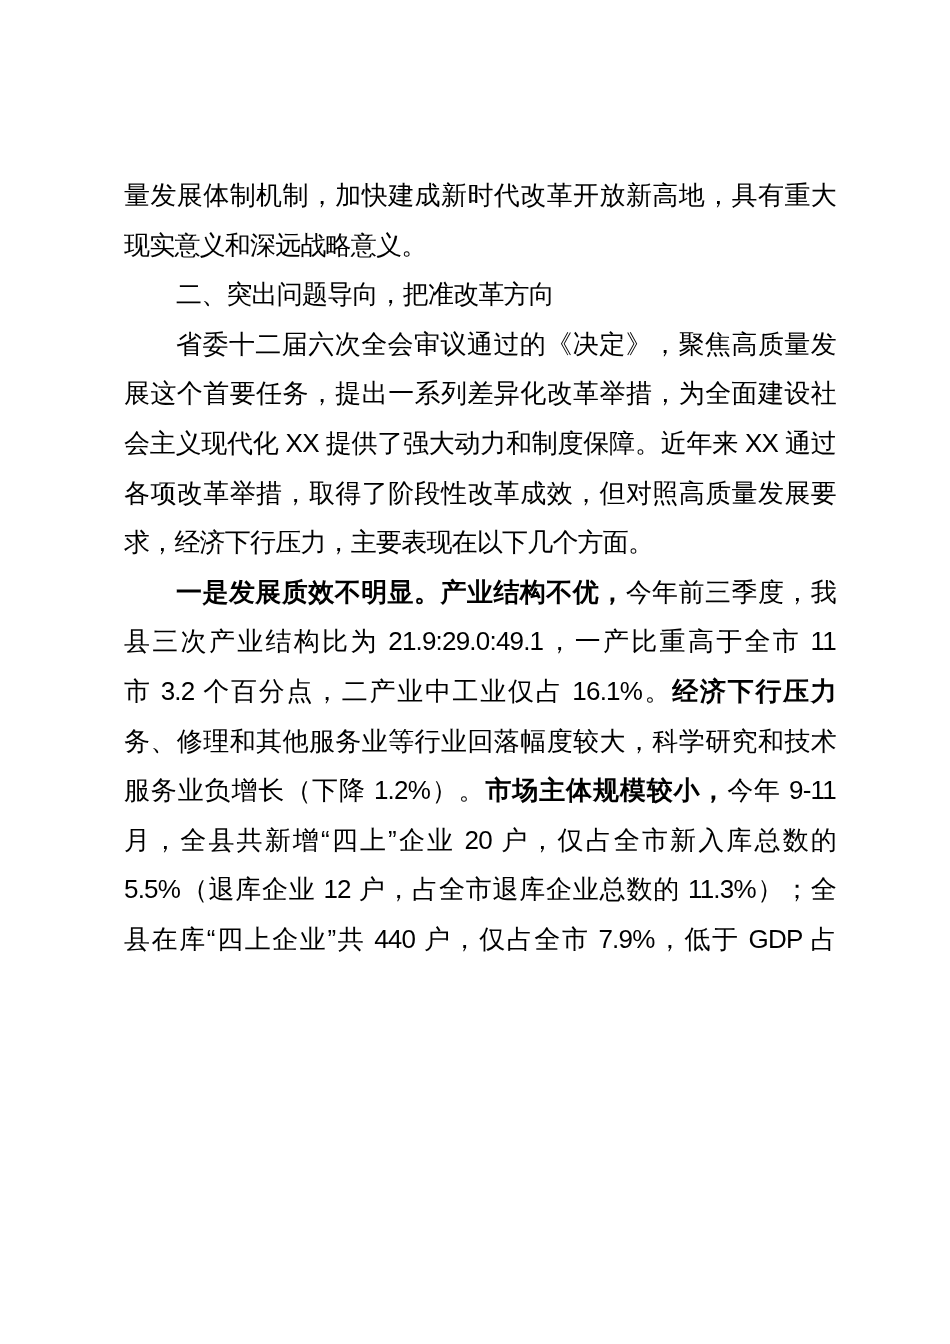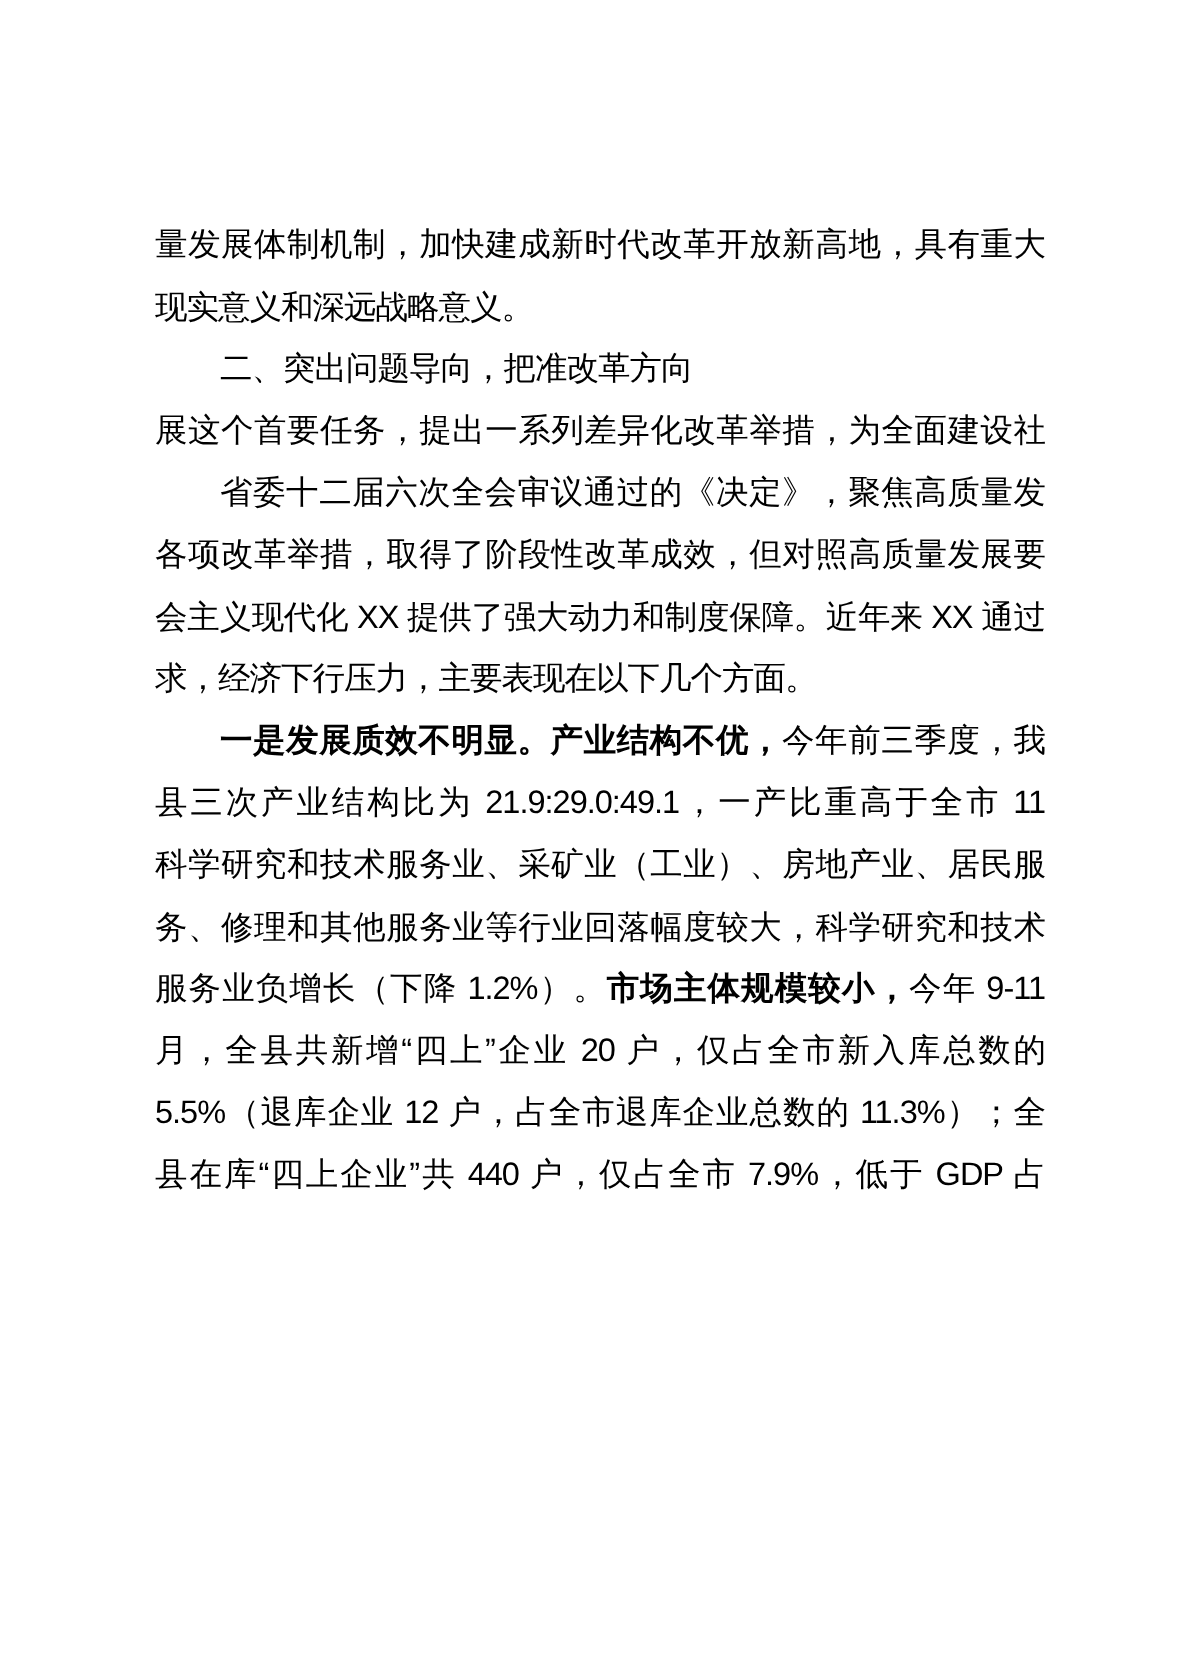--- a/index.html
+++ b/index.html
@@ -60,28 +60,28 @@
   }
 </style>
 </head>
 <body>
 
 <div class="page">
   <div class="content" id="doc-lines">
       <div class="ln fill"><span>量发展体制机制，加快建成新时代改革开放新高地，具有重大</span></div>
       <div class="ln last"><span>现实意义和深远战略意义。</span></div>
       <div class="ln indent last"><span>二、突出问题导向，把准改革方向</span></div>
+      <div class="ln indent fill"><span>省委十二届六次全会审议通过的《决定》，聚焦高质量发</span></div>
       <div class="ln fill"><span>展这个首要任务，提出一系列差异化改革举措，为全面建设社</span></div>
-      <div class="ln indent fill"><span>省委十二届六次全会审议通过的《决定》，聚焦高质量发</span></div>
+      <div class="ln fill"><span>会主义现代化 XX 提供了强大动力和制度保障。近年来 XX 通过</span></div>
       <div class="ln fill"><span>各项改革举措，取得了阶段性改革成效，但对照高质量发展要</span></div>
-      <div class="ln fill"><span>会主义现代化 XX 提供了强大动力和制度保障。近年来 XX 通过</span></div>
       <div class="ln last"><span>求，经济下行压力，主要表现在以下几个方面。</span></div>
       <div class="ln indent fill"><span class="b">一是发展质效不明显。产业结构不优，</span><span>今年前三季度，我</span></div>
       <div class="ln fill"><span>县三次产业结构比为 21.9:29.0:49.1，一产比重高于全市 11</span></div>
-      <div class="ln fill"><span>科学研究和技术服务业、采矿业（工业）、房地产业、居民服</span></div>
+      <div class="ln fill"><span>市 3.2 个百分点，二产业中工业仅占 16.1%。</span><span class="b">经济下行压力</span></div>
       <div class="ln fill"><span>务、修理和其他服务业等行业回落幅度较大，科学研究和技术</span></div>
       <div class="ln fill"><span>服务业负增长（下降 1.2%）。</span><span class="b">市场主体规模较小，</span><span>今年 9-11</span></div>
       <div class="ln fill"><span>月，全县共新增“四上”企业 20 户，仅占全市新入库总数的</span></div>
       <div class="ln fill"><span>5.5%（退库企业 12 户，占全市退库企业总数的 11.3%）；全</span></div>
       <div class="ln fill"><span>县在库“四上企业”共 440 户，仅占全市 7.9%，低于 GDP 占</span></div>
     </div>
   <div class="pagenum">— 2 —</div>
 </div>
 
 </body></html>

